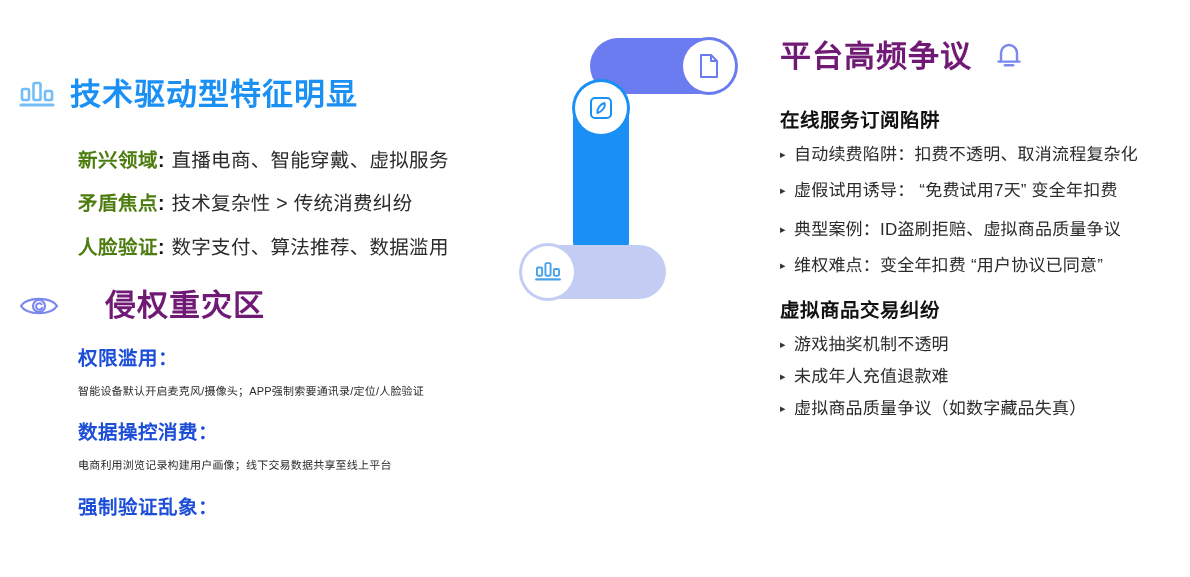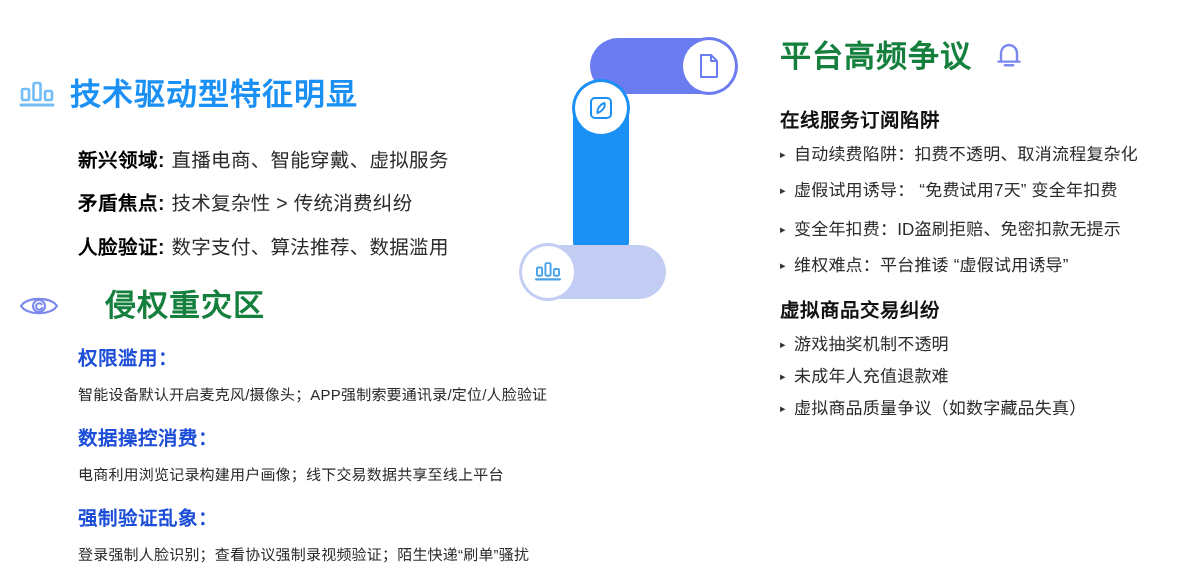--- a/index.html
+++ b/index.html
@@ -55,21 +55,21 @@
     justify-content: center;
   }
   .head-title {
     font-size: 31px;
     font-weight: bold;
     letter-spacing: 1px;
     line-height: 1.1;
     white-space: nowrap;
   }
   .head-blue   { color: #1a90f5; }
-  .head-indigo { color: #15803d; }
+  .head-indigo { color: #701a75; }
 
   
   #head-tech {
     position: absolute;
     left: 18px;
     top: 34px;
   }
   
   #head-infringe {
     position: absolute;
@@ -87,21 +87,21 @@
   }
   .kv-row {
     display: flex;
     align-items: baseline;
     margin-bottom: 17px;
     font-size: 19.5px;
     line-height: 1.35;
   }
   .kv-key {
     font-weight: bold;
-    color: #000000;
+    color: #4d7c0f;
     letter-spacing: 0.5px;
     white-space: nowrap;
     text-align: center;
   }
   .kv-sep {
     font-weight: bold;
     color: #111111;
     margin-right: 7px;
   }
   .kv-val {
@@ -120,21 +120,21 @@
     margin-bottom: 17px;
   }
   .blk-title {
     font-size: 19.5px;
     font-weight: bold;
     color: #1d4ed8;
     letter-spacing: 0.5px;
     margin-bottom: 13px;
   }
   .blk-body {
-    font-size: 15px;
+    font-size: 11px;
     color: #2b2b2b;
     letter-spacing: 0.2px;
     line-height: 1.4;
   }
 
   
   #head-platform {
     position: absolute;
     left: 8px;
     top: 38px;
@@ -295,21 +295,20 @@
       <div class="blk-body">智能设备默认开启麦克风/摄像头；APP强制索要通讯录/定位/人脸验证</div>
     </div>
 
     <div class="blk">
       <div class="blk-title">数据操控消费：</div>
       <div class="blk-body">电商利用浏览记录构建用户画像；线下交易数据共享至线上平台</div>
     </div>
 
     <div class="blk">
       <div class="blk-title">强制验证乱象：</div>
-      <div class="blk-body">登录强制人脸识别；查看协议强制录视频验证；陌生快递“刷单”骚扰</div>
     </div>
 
   </div>
 </div>
 
 <div class="center-art">
 
   <div class="pill pill-top"></div>
   <div class="pill pill-mid"></div>
   <div class="pill pill-bot"></div>
@@ -362,25 +361,25 @@
       </div>
       <div class="r-item">
         <span class="r-bullet">▸</span>
         <span class="r-text">虚假试用诱导： “免费试用7天” 变全年扣费</span>
       </div>
     </div>
 
     <div class="r-group">
       <div class="r-item">
         <span class="r-bullet">▸</span>
-        <span class="r-text">变全年扣费：ID盗刷拒赔、免密扣款无提示</span>
-      </div>
-      <div class="r-item">
-        <span class="r-bullet">▸</span>
-        <span class="r-text">维权难点：平台推诿 “虚假试用诱导”</span>
+        <span class="r-text">典型案例：ID盗刷拒赔、虚拟商品质量争议</span>
+      </div>
+      <div class="r-item">
+        <span class="r-bullet">▸</span>
+        <span class="r-text">维权难点：变全年扣费 “用户协议已同意”</span>
       </div>
     </div>
 
     <div class="r-group compact">
       <div class="r-group-title">虚拟商品交易纠纷</div>
       <div class="r-item">
         <span class="r-bullet">▸</span>
         <span class="r-text">游戏抽奖机制不透明</span>
       </div>
       <div class="r-item">

